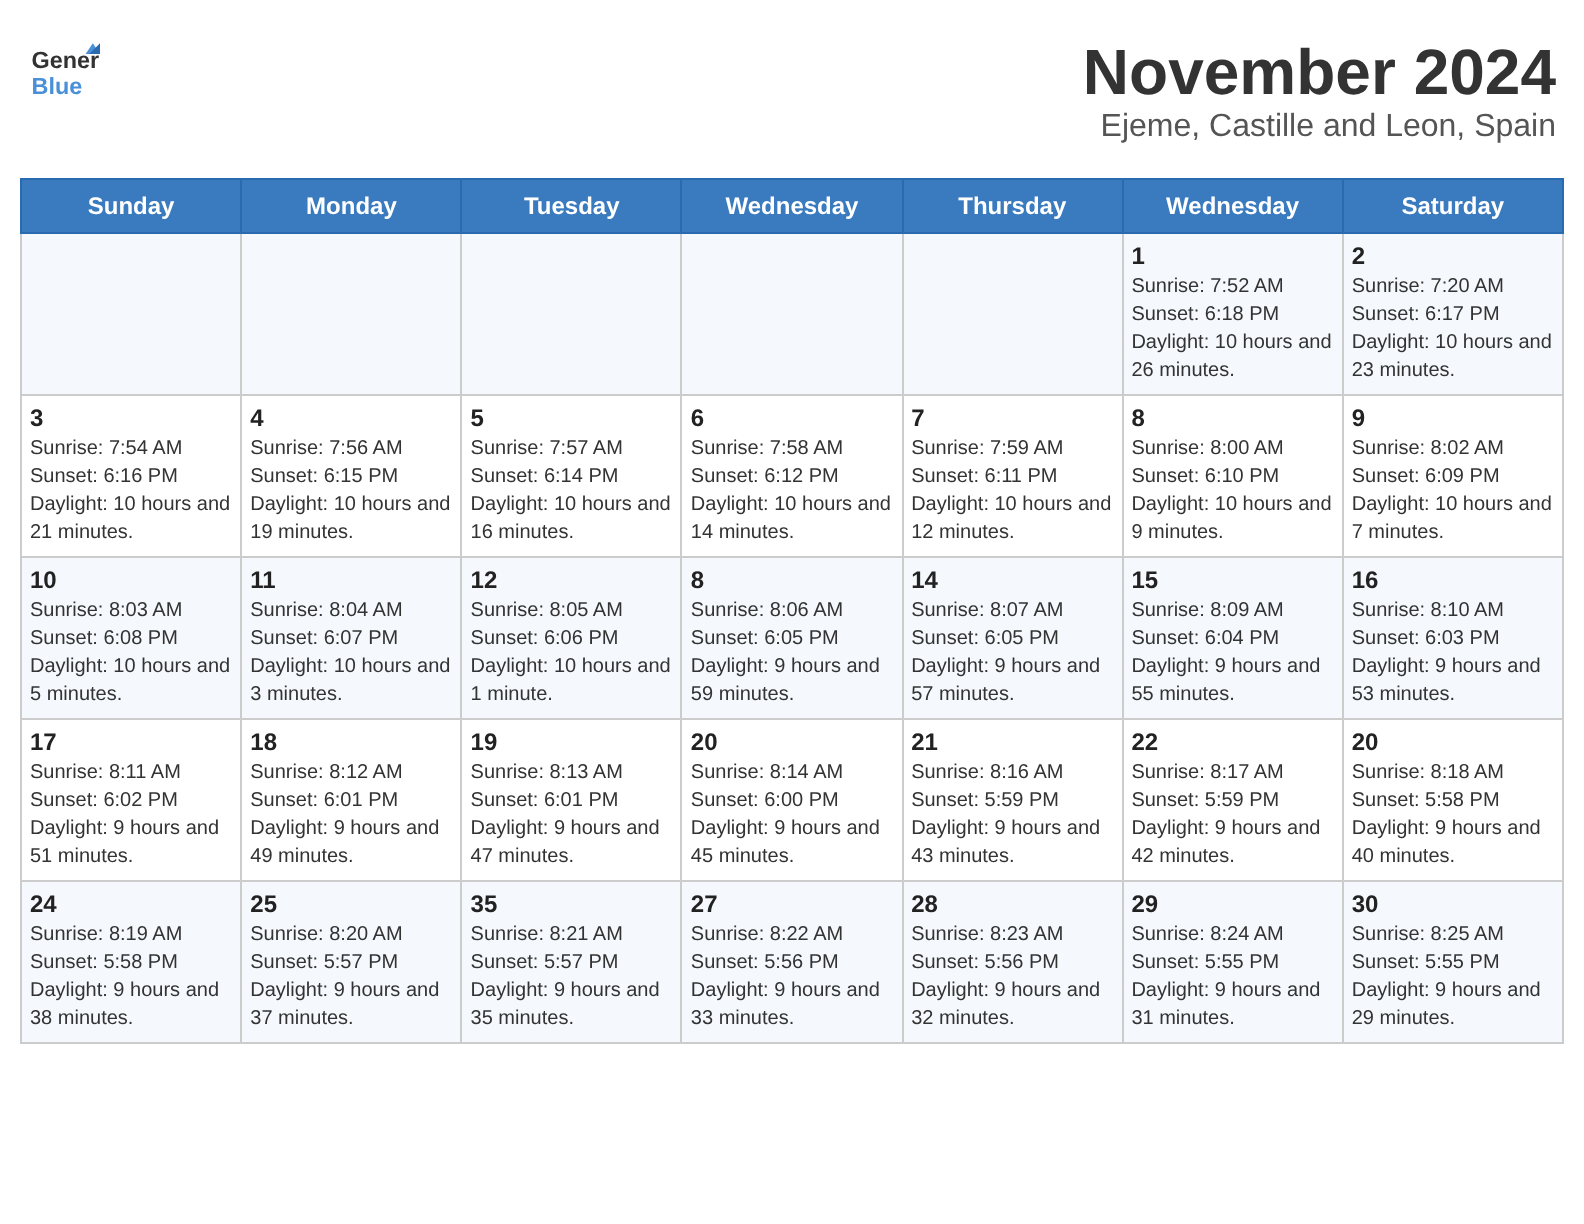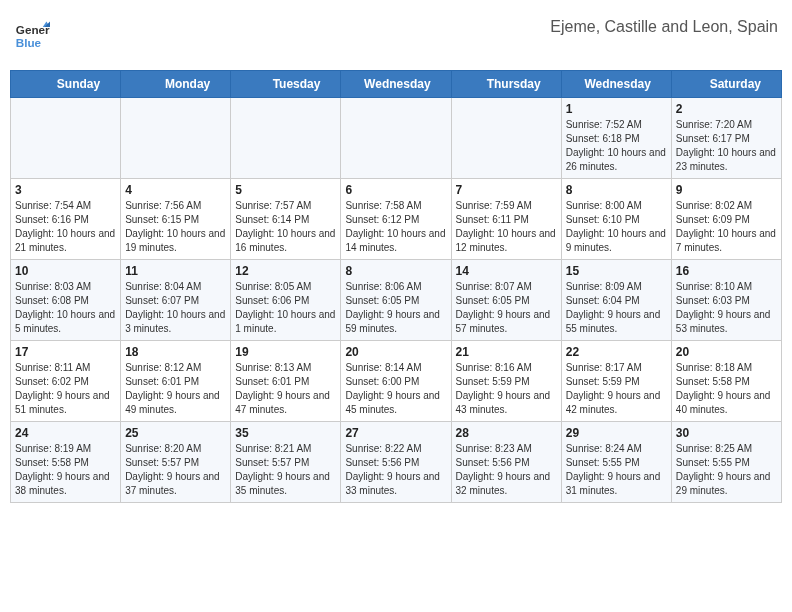--- a/index.html
+++ b/index.html
@@ -40,21 +40,21 @@
     }
     .calendar {
       width: 100%;
       border-collapse: collapse;
       font-size: 11px;
     }
     .calendar th {
       background: #3a7abf;
       color: #fff;
       padding: 6px 20px;
-      text-align: right;
+      text-align: center;
       font-size: 12px;
       font-weight: bold;
       border: 1px solid #2a6aaf;
       margin-top: 28px;
     }
     .calendar td {
       border: 1px solid #ccc;
       vertical-align: top;
       padding: 4px;
       width: 14.28%;
@@ -85,20 +85,21 @@
 <div class="header-area">
   <div class="logo">
     <svg class="logo-icon" viewBox="0 0 40 40">
       <text x="2" y="18" font-size="13" font-weight="bold" fill="#333" font-family="Arial">General</text>
       <text x="2" y="32" font-size="13" font-weight="bold" fill="#4a90d9" font-family="Arial">Blue</text>
       <polygon points="32,10 40,10 36,4" fill="#4a90d9"></polygon>
       <polygon points="34,10 40,10 40,4" fill="#2a6aaf"></polygon>
     </svg>
   </div>
   <div class="title-area">
+    <div class="month-title">November 2024</div>
     <div class="location-title">Ejeme, Castille and Leon, Spain</div>
   </div>
 </div>
 
 <table class="calendar">
   <thead>
     <tr>
     <th>Sunday</th>
         <th>Monday</th>
         <th>Tuesday</th>

